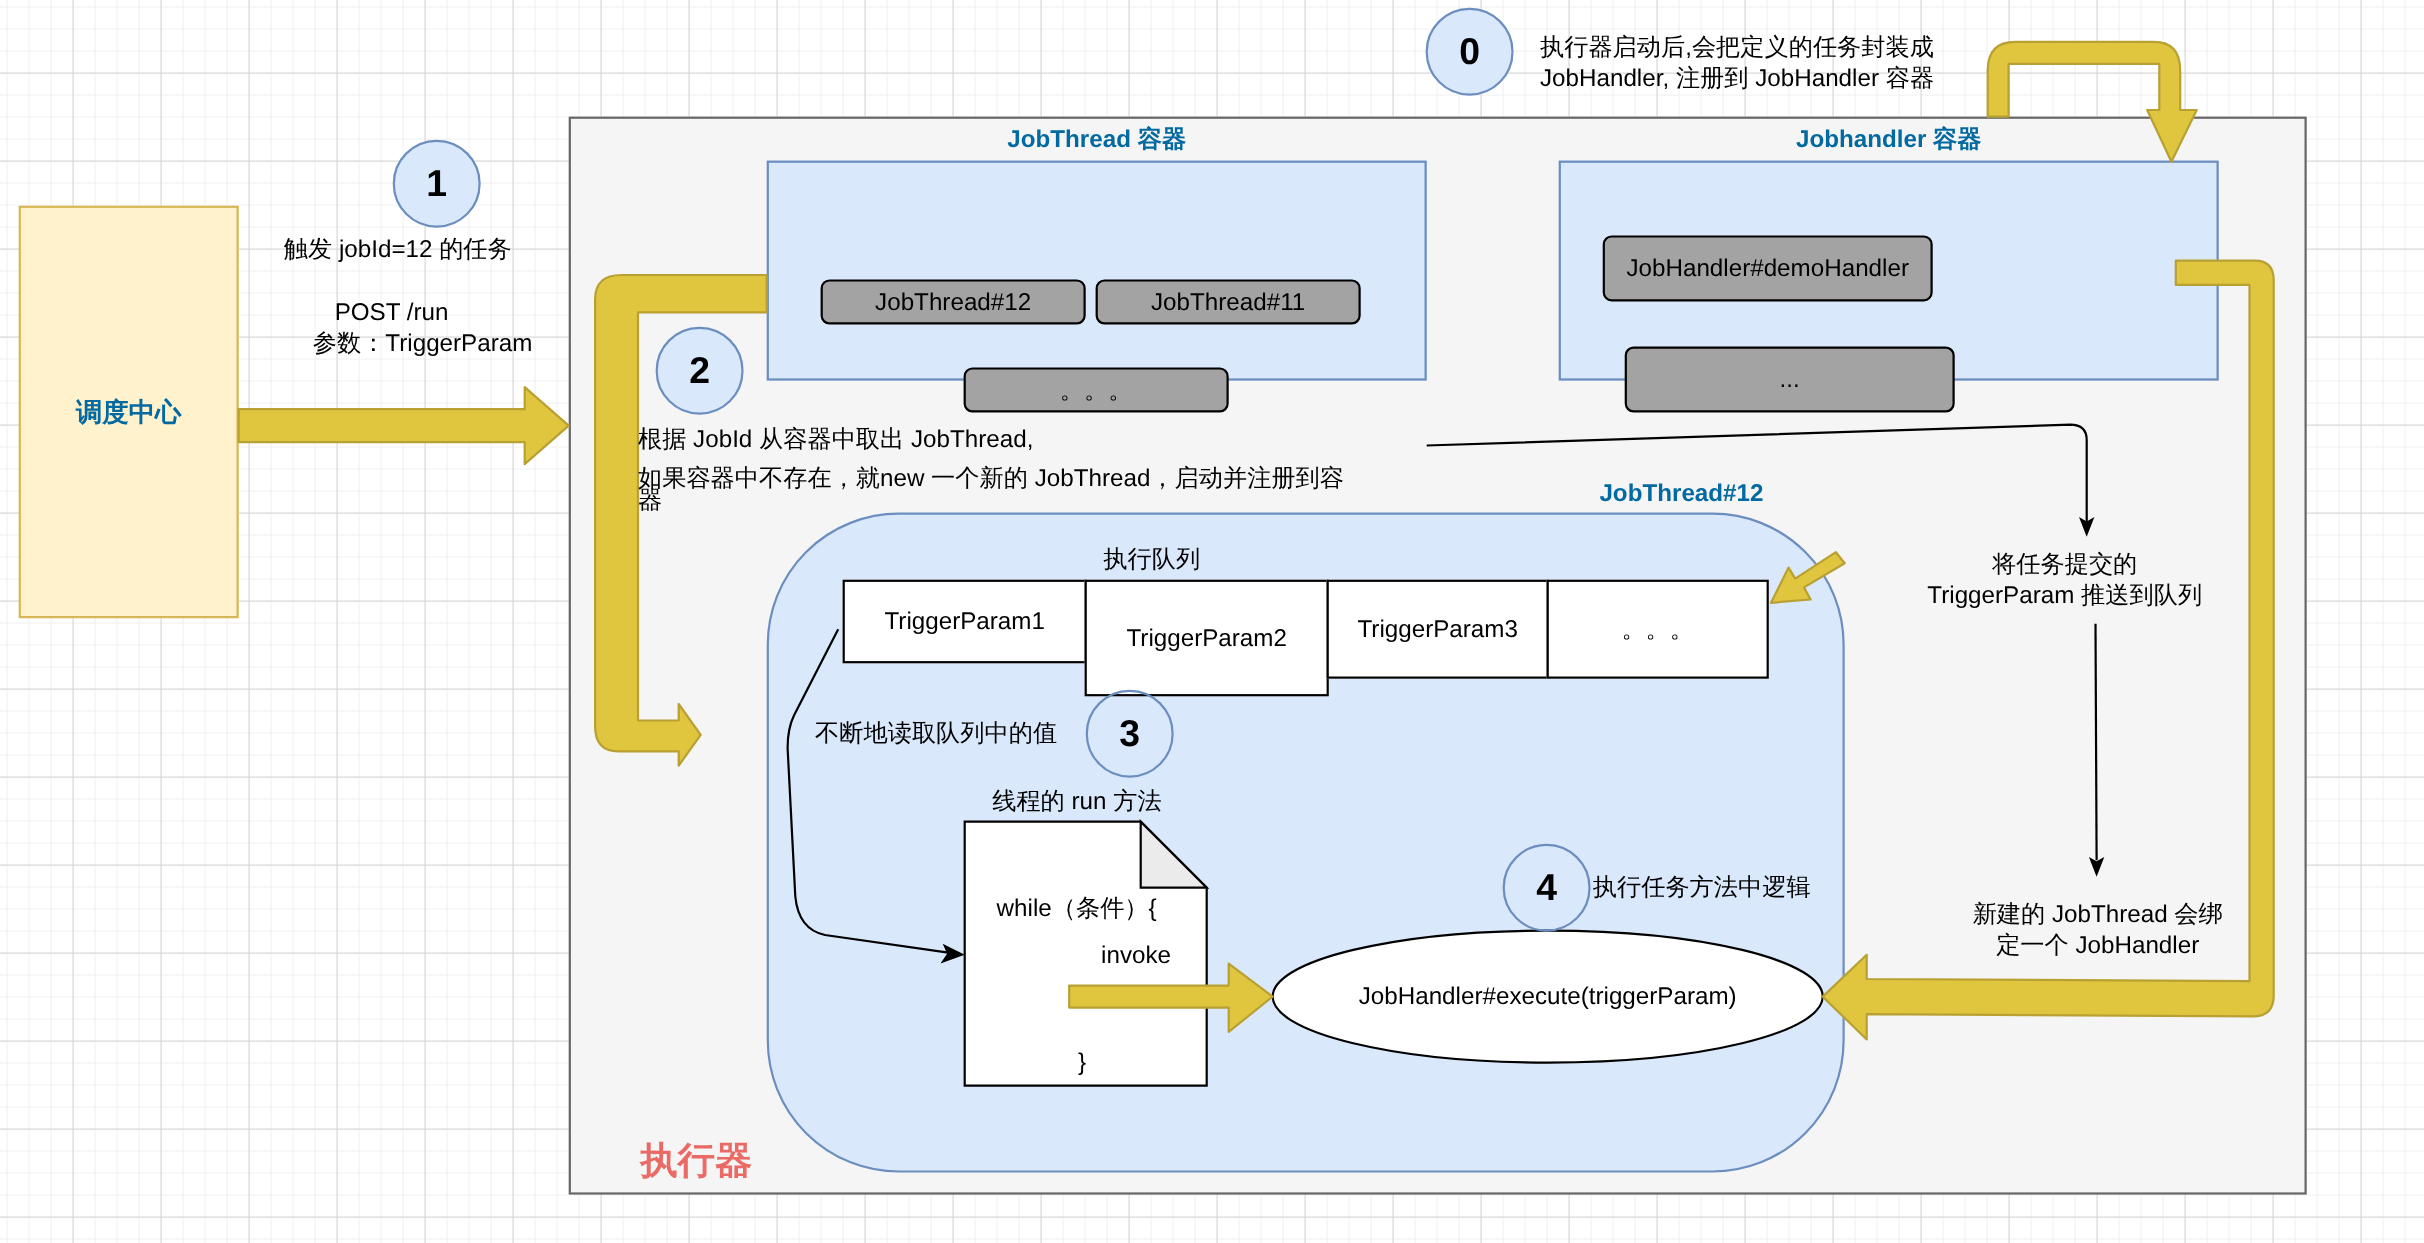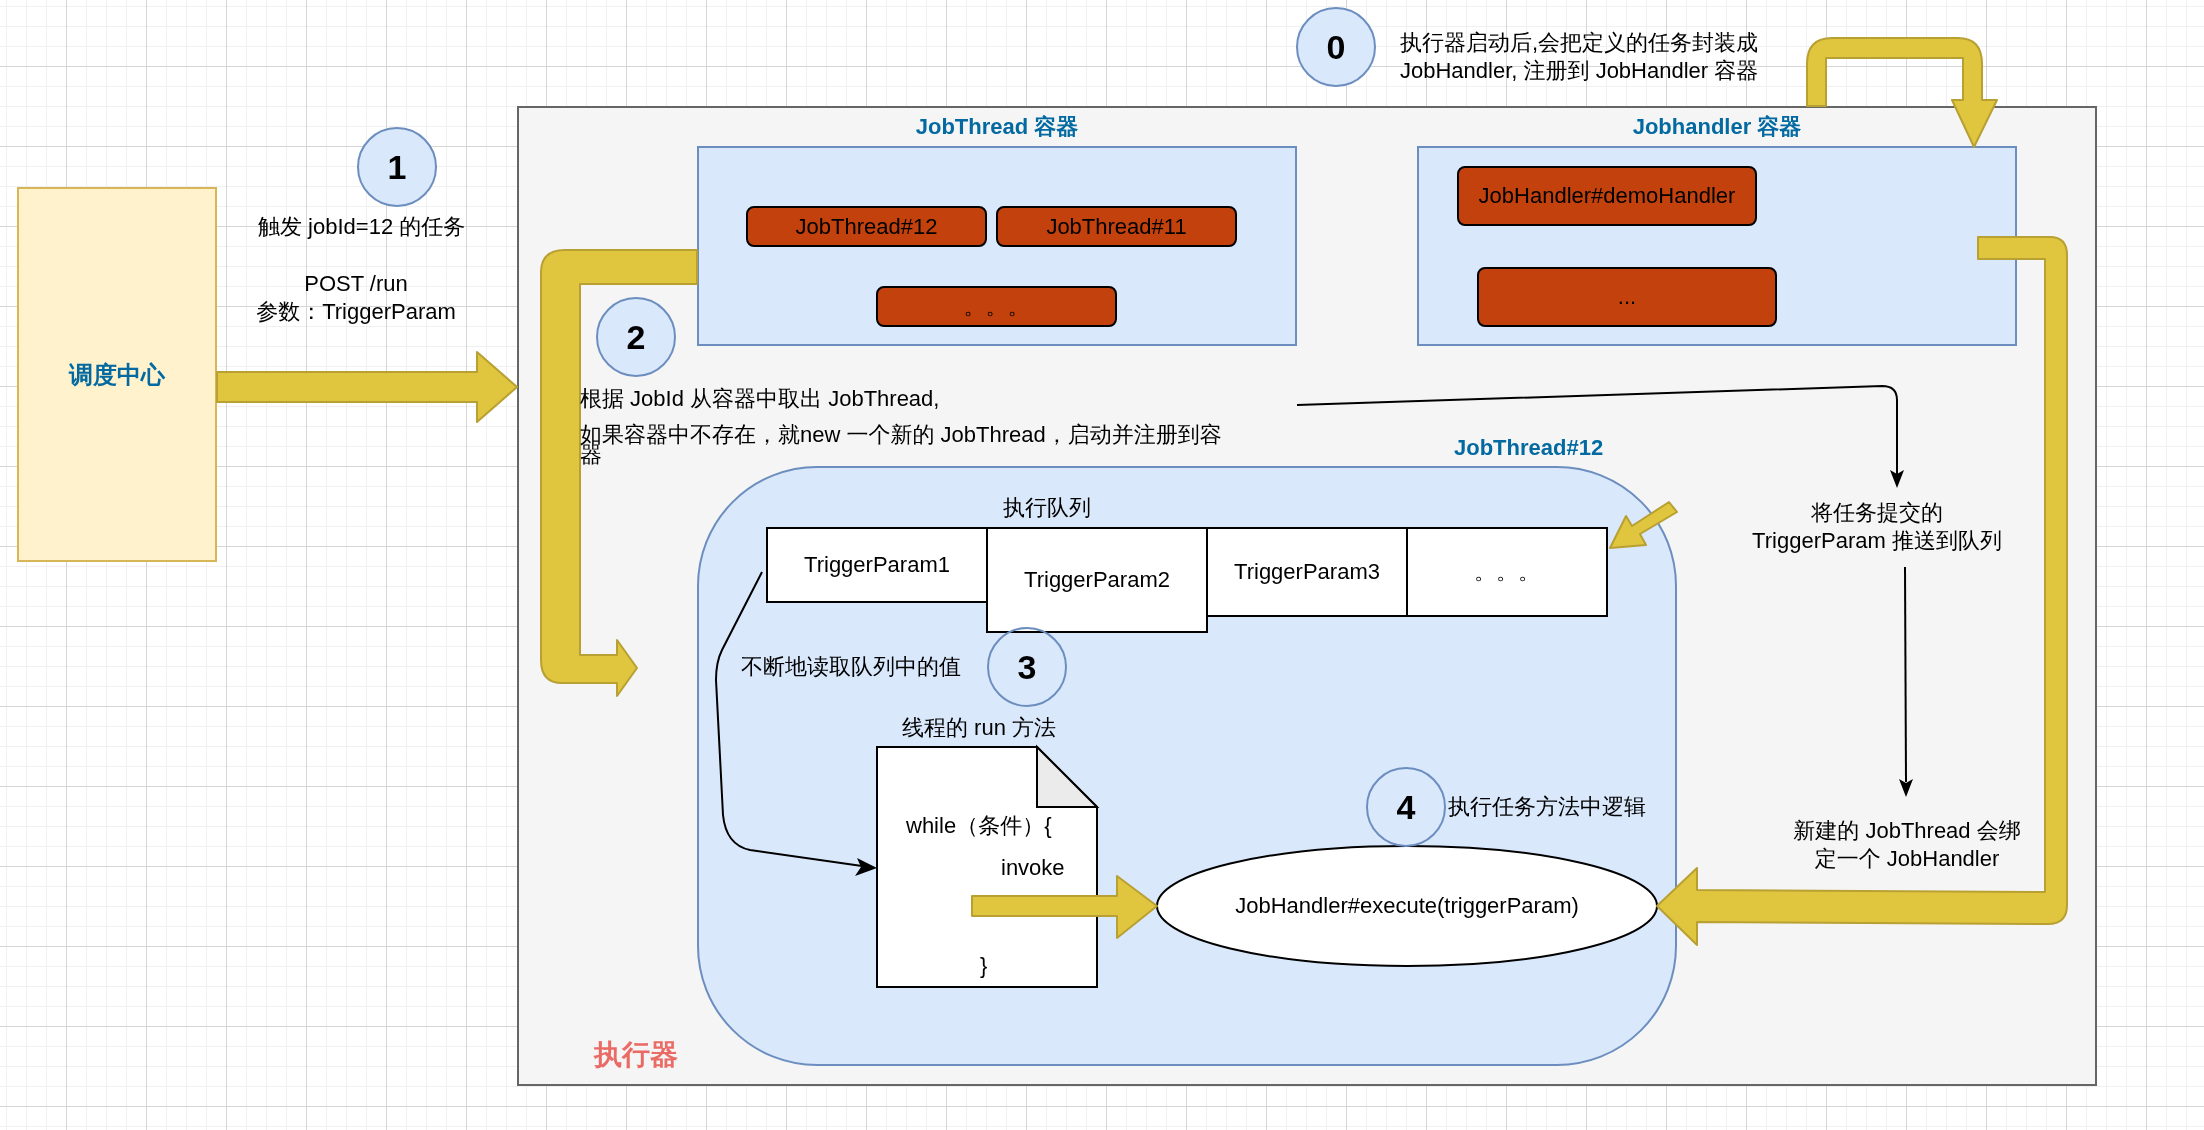--- a/index.html
+++ b/index.html
@@ -12,33 +12,33 @@
     background-size:80px 80px,80px 80px,20px 20px,20px 20px;
     background-position:-14px -14px,-14px -14px,-14px -14px,-14px -14px;
     font-family:"Liberation Sans",sans-serif;color:#000;}
   .box{position:absolute;box-sizing:border-box;}
   .txt{position:absolute;font-size:22px;line-height:28px;white-space:nowrap;}
   .center{text-align:center;}
   .red{color:#0369a1;font-weight:bold;}
   .circle{position:absolute;width:80px;height:80px;border-radius:50%;background:#dae8fc;border:2px solid #6c8ebf;box-sizing:border-box;
     display:flex;align-items:center;justify-content:center;font-size:34px;font-weight:bold;}
   .circle.ghost{background:transparent;}
-  .pill{position:absolute;box-sizing:border-box;background:#c2410c;border:2px solid #000;border-radius:8px;display:flex;align-items:center;justify-content:center;font-size:22px;}
+  .pill{position:absolute;box-sizing:border-box;background:#a3a3a3;border:2px solid #000;border-radius:8px;display:flex;align-items:center;justify-content:center;font-size:22px;margin-top:48px;}
   .cell{position:absolute;box-sizing:border-box;border:2px solid #000;background:#fff;display:flex;align-items:center;justify-content:center;font-size:22px;}
   svg{position:absolute;left:0;top:0;overflow:visible;}
 </style>
 </head>
 <body>
 
 <div class="box" style="left:17px;top:187px;width:200px;height:375px;background:#fff2cc;border:2px solid #d6b656;display:flex;align-items:center;justify-content:center;">
   <span class="red" style="font-size:24px;">调度中心</span>
 </div>
 
 <div class="box" style="left:517px;top:106px;width:1580px;height:980px;background:#f5f5f5;border:2px solid #666;"></div>
-<div class="txt red" style="left:594px;top:1035px;font-size:28px;line-height:40px;color:#ea6b66;">执行器</div>
+<div class="txt red" style="left:582px;top:1035px;font-size:34px;line-height:40px;color:#ea6b66;">执行器</div>
 
 <div class="txt red center" style="left:697px;top:113px;width:600px;">JobThread 容器</div>
 <div class="box" style="left:697px;top:146px;width:600px;height:200px;background:#dae8fc;border:2px solid #6c8ebf;"></div>
 <div class="pill" style="left:746px;top:206px;width:241px;height:41px;">JobThread#12</div>
 <div class="pill" style="left:996px;top:206px;width:241px;height:41px;">JobThread#11</div>
 <div class="pill" style="left:876px;top:286px;width:241px;height:41px;">。。。</div>
 
 <div class="txt red center" style="left:1417px;top:113px;width:600px;">Jobhandler 容器</div>
 <div class="box" style="left:1417px;top:146px;width:600px;height:200px;background:#dae8fc;border:2px solid #6c8ebf;"></div>
 <div class="pill" style="left:1457px;top:166px;width:300px;height:60px;">JobHandler#demoHandler</div>
@@ -89,21 +89,21 @@
 <div class="circle" style="left:357px;top:127px;">1</div>
 <div class="circle" style="left:596px;top:297px;">2</div>
 <div class="circle ghost" style="left:987px;top:627px;">3</div>
 <div class="circle ghost" style="left:1366px;top:767px;">4</div>
 
 <div class="txt" style="left:1400px;top:29px;">执行器启动后,会把定义的任务封装成</div>
 <div class="txt" style="left:1400px;top:57px;">JobHandler, 注册到 JobHandler 容器</div>
 
 <div class="txt" style="left:258px;top:213px;">触发 jobId=12 的任务</div>
 <div class="txt center" style="left:228px;top:270px;width:256px;">POST /run</div>
-<div class="txt center" style="left:228px;top:298px;width:256px;">参数：TriggerParam</div>
+<div class="txt center" style="left:228px;top:298px;width:256px;text-align:right;">参数：TriggerParam</div>
 
 <div class="txt" style="left:580px;top:385px;">根据 JobId 从容器中取出 JobThread,</div>
 <div class="txt" style="left:580px;top:421px;">如果容器中不存在，就new 一个新的 JobThread，启动并注册到容</div>
 <div class="txt" style="left:580px;top:441px;">器</div>
 
 <div class="txt" style="left:741px;top:653px;">不断地读取队列中的值</div>
 <div class="txt" style="left:1448px;top:793px;">执行任务方法中逻辑</div>
 
 <div class="txt center" style="left:1717px;top:499px;width:320px;">将任务提交的</div>
 <div class="txt center" style="left:1717px;top:527px;width:320px;">TriggerParam 推送到队列</div>

